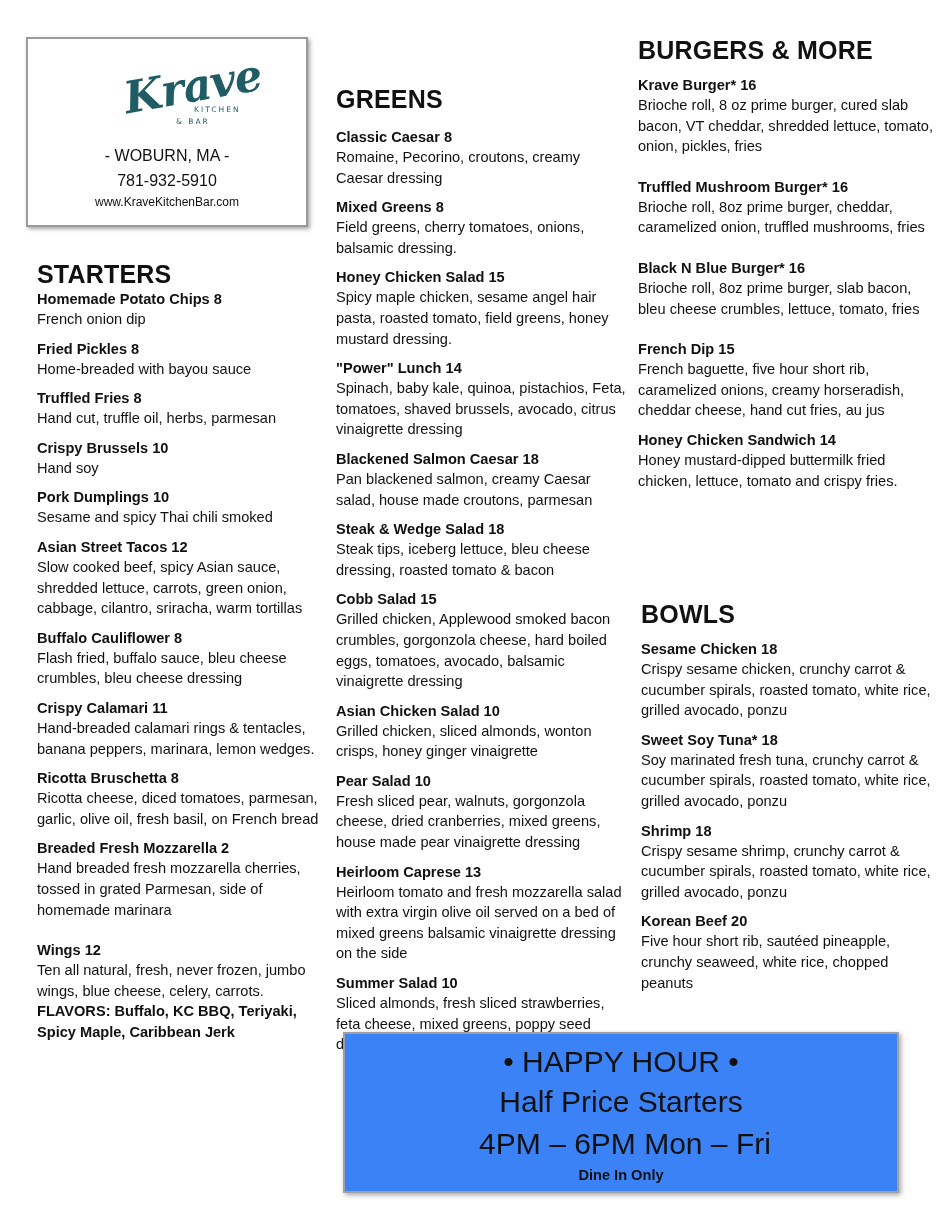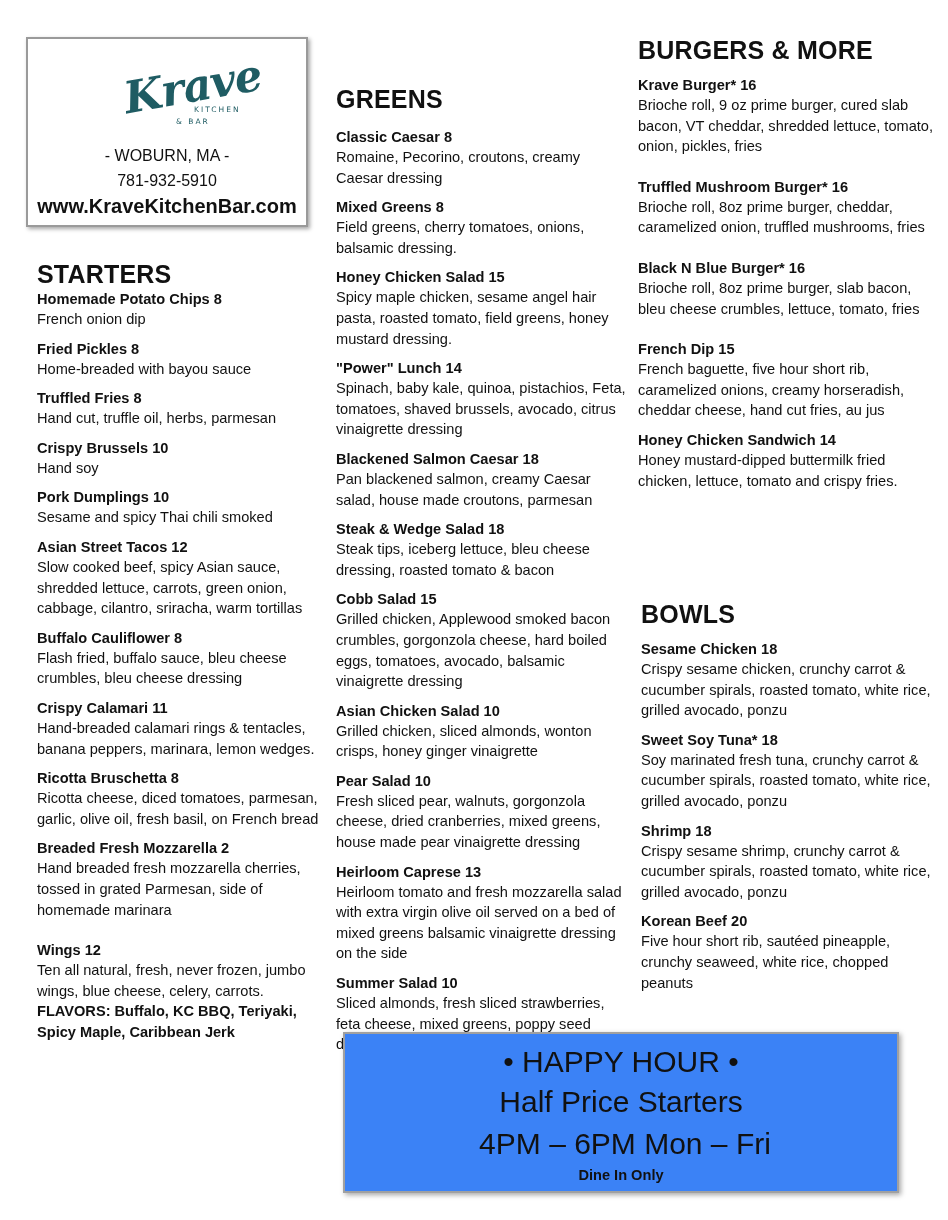--- a/index.html
+++ b/index.html
@@ -27,21 +27,21 @@
     position: absolute; left: 0; top: 0; font-family: "DejaVu Serif", serif;
     font-style: italic; font-weight: bold; font-size: 44px; color: #1f5c63;
     letter-spacing: -1px; transform: rotate(-10deg); transform-origin: left top;
   }
   .logo-sub {
     position: absolute; font-size: 7.5px; letter-spacing: 2px; color: #1f5c63;
     font-family: "DejaVu Sans", sans-serif;
   }
   .logo-city { position: absolute; left: 0; right: 0; top: 108px; font-size: 16px; }
   .logo-phone { position: absolute; left: 0; right: 0; top: 133px; font-size: 16px; }
-  .logo-web { position: absolute; left: 0; right: 0; top: 156px; font-size: 20px; font-weight: bold; }
+  .logo-web { position: absolute; left: 0; right: 0; top: 156px; font-size: 12px; }
 
   .happy-box {
     position: absolute; left: 343px; top: 1032px; width: 552px; height: 157px;
     border: 2px solid #a0a0a0; box-shadow: 2px 2px 5px rgba(0,0,0,0.35);
     background: #3b82f6; text-align: center;
   }
   .hh-line1 { font-size: 30px; line-height: 38px; margin-top: 9px; }
   .hh-line2 { font-size: 30px; line-height: 42px; }
   .hh-line3 { font-size: 30px; line-height: 42px; padding-left: 8px; }
   .hh-line4 { font-size: 14.6px; font-weight: bold; line-height: 20px; margin-top: 0px; }
@@ -156,21 +156,21 @@
   <div class="item">
       <div class="item-name">Summer Salad  10</div>
       <div class="item-desc">Sliced almonds, fresh sliced strawberries, feta cheese, mixed greens, poppy seed dressing</div>
     </div>
 </div>
 
 <div class="col" style="left:638px; top:35px; width:300px;">
   <div class="section-title" style="margin-bottom:10px;">BURGERS &amp; MORE</div>
   <div class="item" style="margin-bottom:20px;">
       <div class="item-name">Krave Burger*  16</div>
-      <div class="item-desc">Brioche roll, 9 oz prime burger, cured slab bacon, VT cheddar, shredded lettuce, tomato, onion, pickles, fries</div>
+      <div class="item-desc">Brioche roll, 8 oz prime burger, cured slab bacon, VT cheddar, shredded lettuce, tomato, onion, pickles, fries</div>
     </div>
   <div class="item" style="margin-bottom:20px;">
       <div class="item-name">Truffled Mushroom Burger*  16</div>
       <div class="item-desc">Brioche roll, 8oz prime burger, cheddar, caramelized onion, truffled mushrooms, fries</div>
     </div>
   <div class="item" style="margin-bottom:20px;">
       <div class="item-name">Black N Blue Burger*  16</div>
       <div class="item-desc">Brioche roll, 8oz prime burger, slab bacon, bleu cheese crumbles, lettuce, tomato, fries</div>
     </div>
   <div class="item">

